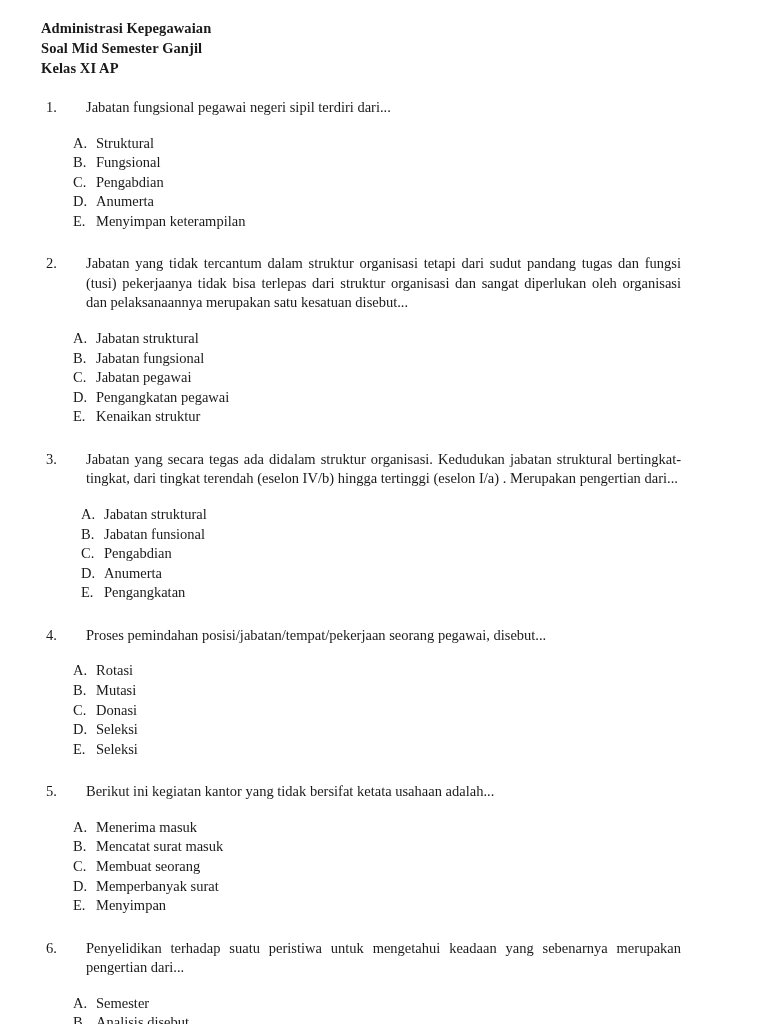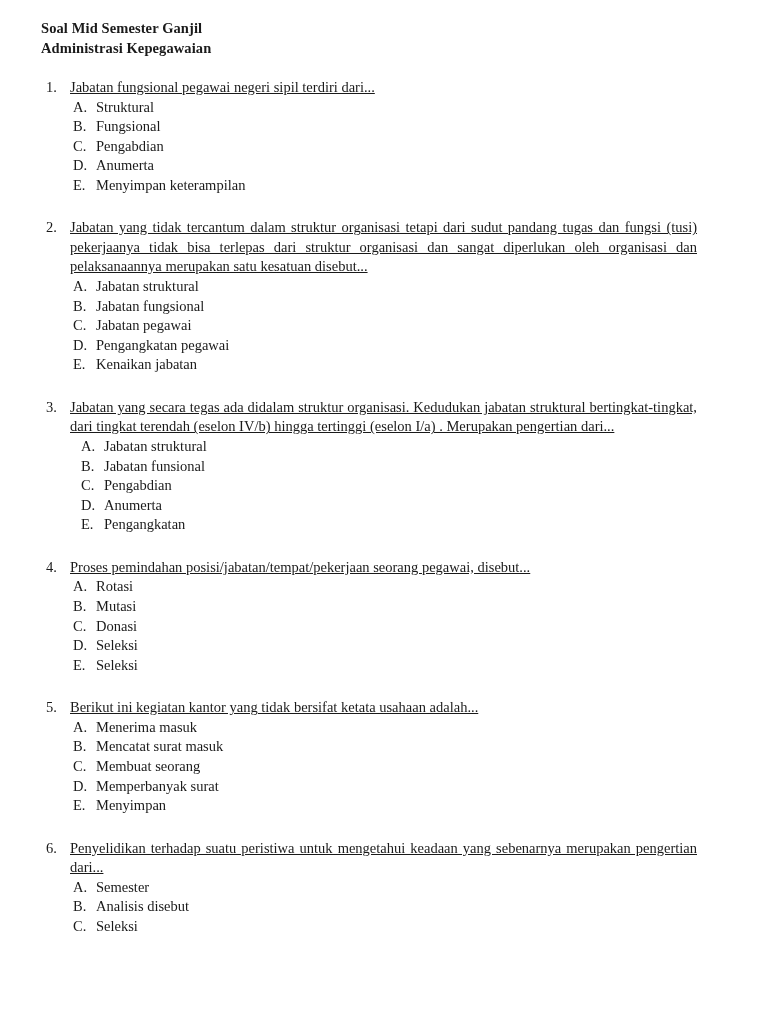--- a/index.html
+++ b/index.html
@@ -56,22 +56,21 @@
     width: 20px;
     text-align: left;
     font-size: 14.5px;
     line-height: 19.5px;
   }
   .q-text {
     font-size: 14.5px;
     line-height: 19.5px;
     text-align: justify;
     text-justify: inter-word;
-    margin: 0;
-    text-decoration: underline;
+    margin: 16px;
   }
   .q-text.no-justify { text-align: left; }
 
   
   .options {
     list-style: none;
     margin: 0;
     padding: 0 0 0 32px;
   }
   .options.indent-extra { padding-left: 40px; }
@@ -88,22 +87,23 @@
     top: 0;
   }
   .option-text { }
 </style>
 </head>
 <body>
 
 <div class="page">
 
   <div class="doc-header">
+    <span class="hline">Administrasi Kepegawaian</span>
     <span class="hline">Soal Mid Semester Ganjil</span>
-    <span class="hline">Administrasi Kepegawaian</span>
+    <span class="hline">Kelas XI AP</span>
   </div>
 
   <ol class="question-list" id="question-list">
       <li class="question">
         <div class="q-row">
           <span class="q-number">1.</span>
           <p class="q-text no-justify">Jabatan fungsional pegawai negeri sipil terdiri dari...</p>
         </div>
         <ul class="options">
           <li class="option"><span class="option-letter">A.</span><span class="option-text">Struktural</span></li>
@@ -116,21 +116,21 @@
       <li class="question">
         <div class="q-row">
           <span class="q-number">2.</span>
           <p class="q-text">Jabatan yang tidak tercantum dalam struktur organisasi tetapi dari sudut pandang tugas dan fungsi (tusi) pekerjaanya tidak bisa terlepas dari struktur organisasi dan sangat diperlukan oleh organisasi dan pelaksanaannya merupakan satu kesatuan disebut...</p>
         </div>
         <ul class="options">
           <li class="option"><span class="option-letter">A.</span><span class="option-text">Jabatan struktural</span></li>
           <li class="option"><span class="option-letter">B.</span><span class="option-text">Jabatan fungsional</span></li>
           <li class="option"><span class="option-letter">C.</span><span class="option-text">Jabatan pegawai</span></li>
           <li class="option"><span class="option-letter">D.</span><span class="option-text">Pengangkatan pegawai</span></li>
-          <li class="option"><span class="option-letter">E.</span><span class="option-text">Kenaikan jabatan</span></li>
+          <li class="option"><span class="option-letter">E.</span><span class="option-text">Kenaikan struktur</span></li>
         </ul>
       </li>
       <li class="question">
         <div class="q-row">
           <span class="q-number">3.</span>
           <p class="q-text">Jabatan yang secara tegas ada didalam struktur organisasi. Kedudukan jabatan struktural bertingkat-tingkat, dari tingkat terendah (eselon IV/b) hingga tertinggi (eselon I/a) . Merupakan pengertian dari...</p>
         </div>
         <ul class="options indent-extra">
           <li class="option"><span class="option-letter">A.</span><span class="option-text">Jabatan struktural</span></li>
           <li class="option"><span class="option-letter">B.</span><span class="option-text">Jabatan funsional</span></li>

